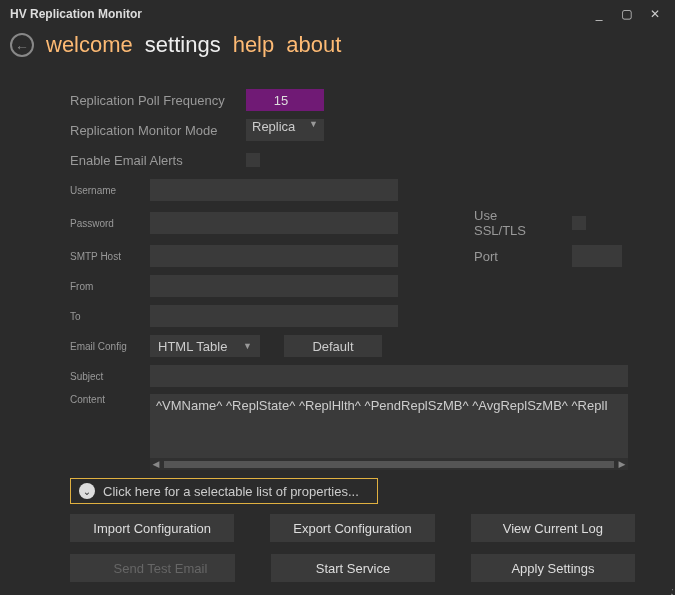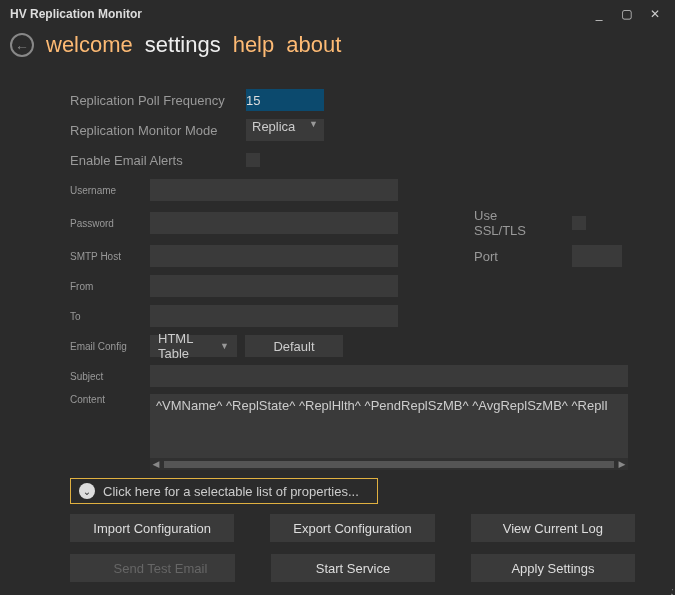--- a/index.html
+++ b/index.html
@@ -46,31 +46,31 @@
   .row {
     display: flex;
     align-items: center;
     margin-bottom: 6px;
     min-height: 24px;
   }
   .lbl { width: 176px; color: #999; font-size: 13px; }
   .lbl-narrow { width: 80px; color:#999; font-size:10px; }
   .numinput {
     width: 78px; height: 22px;
-    background: #0c4a6e; border: none;
-    color: #ddd; font-size: 13px; text-align: left; padding-right: 8px;
+    background: #701a75; border: none;
+    color: #ddd; font-size: 13px; text-align: center; padding-right: 8px;
   }
   .select {
     width: 78px; height: 22px;
     background: #3a3a3a;
     display:flex; align-items:flex-start; padding:0 6px;
     color:#ccc; font-size:13px; justify-content:space-between;
   }
   .select200 {
-    width: 87px; height: 22px;
+    width: 110px; height: 22px;
     background: #3a3a3a;
     display:flex; align-items:center; padding:0 8px;
     color:#ccc; font-size:13px; justify-content:space-between;
   }
   .caret { font-size:9px; color:#999; }
   .chk { width: 14px; height:14px; background:#3a3a3a; }
   .txtinput {
     width: 248px; height:22px;
     background:#3a3a3a; border:none; color:#ddd;
     padding:0 6px; font-size:13px;
@@ -83,21 +83,21 @@
   .portinput {
     width:50px; height:22px; background:#3a3a3a; border:none;
     color:#ddd; padding:0 6px; font-size:13px;
   }
   .rightgroup { display:flex; align-items:center; margin-left:76px; gap:20px; }
   .rightlbl { color:#999; font-size:13px; width:78px; }
   .btn-default {
     width:98px; height:22px;
     background:#3a3a3a; color:#ccc;
     display:flex; align-items:center; justify-content:center;
-    font-size:13px; margin-left:8px;
+    font-size:13px; margin-left:24px;
   }
   .contentbox {
     width:478px; height:64px;
     background:#3a3a3a; border:none;
     color:#ccc; font-size:13px; padding:4px 6px;
     overflow:hidden; white-space:nowrap;
     position:relative;
   }
   .hscroll {
     width:478px; height:12px;

